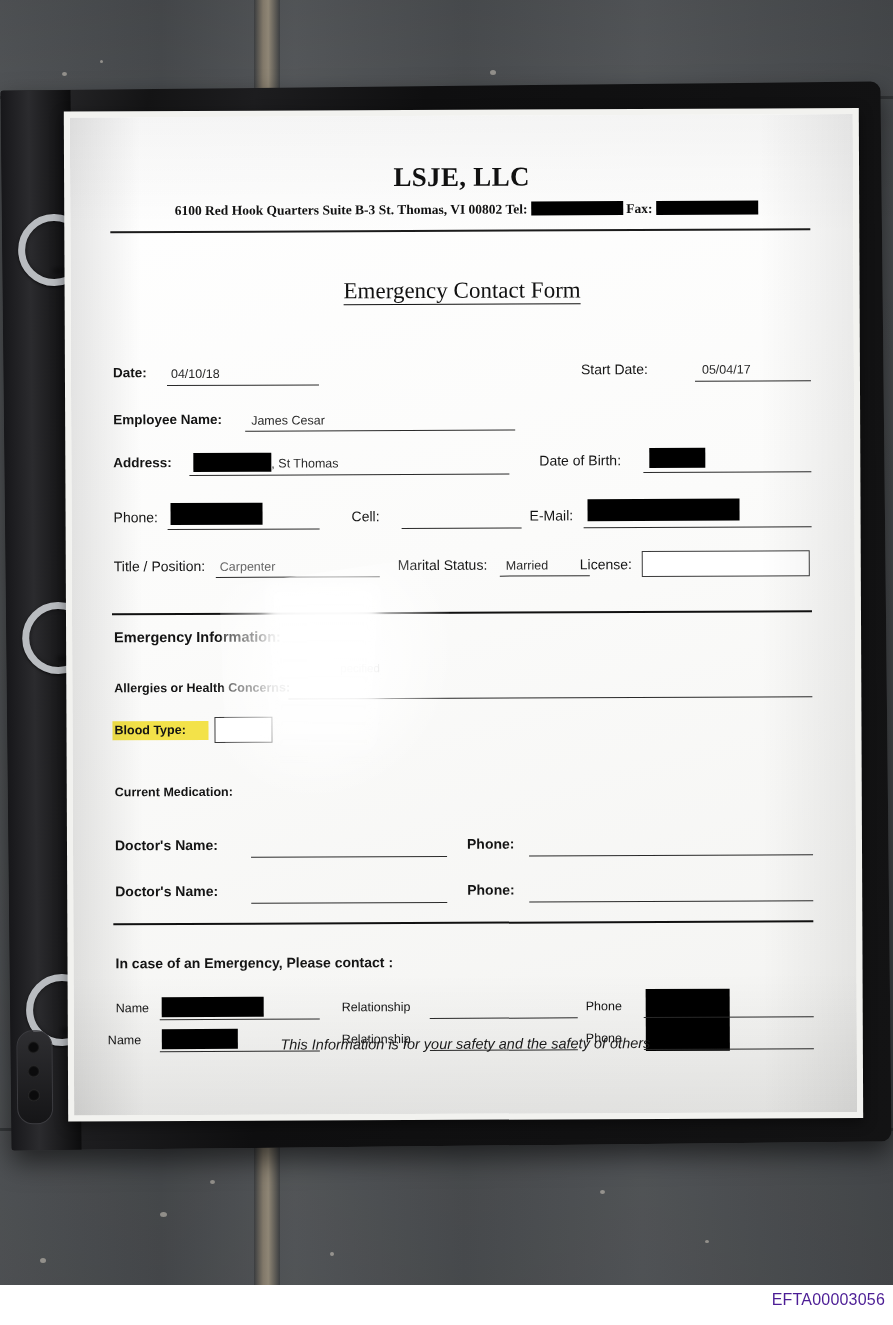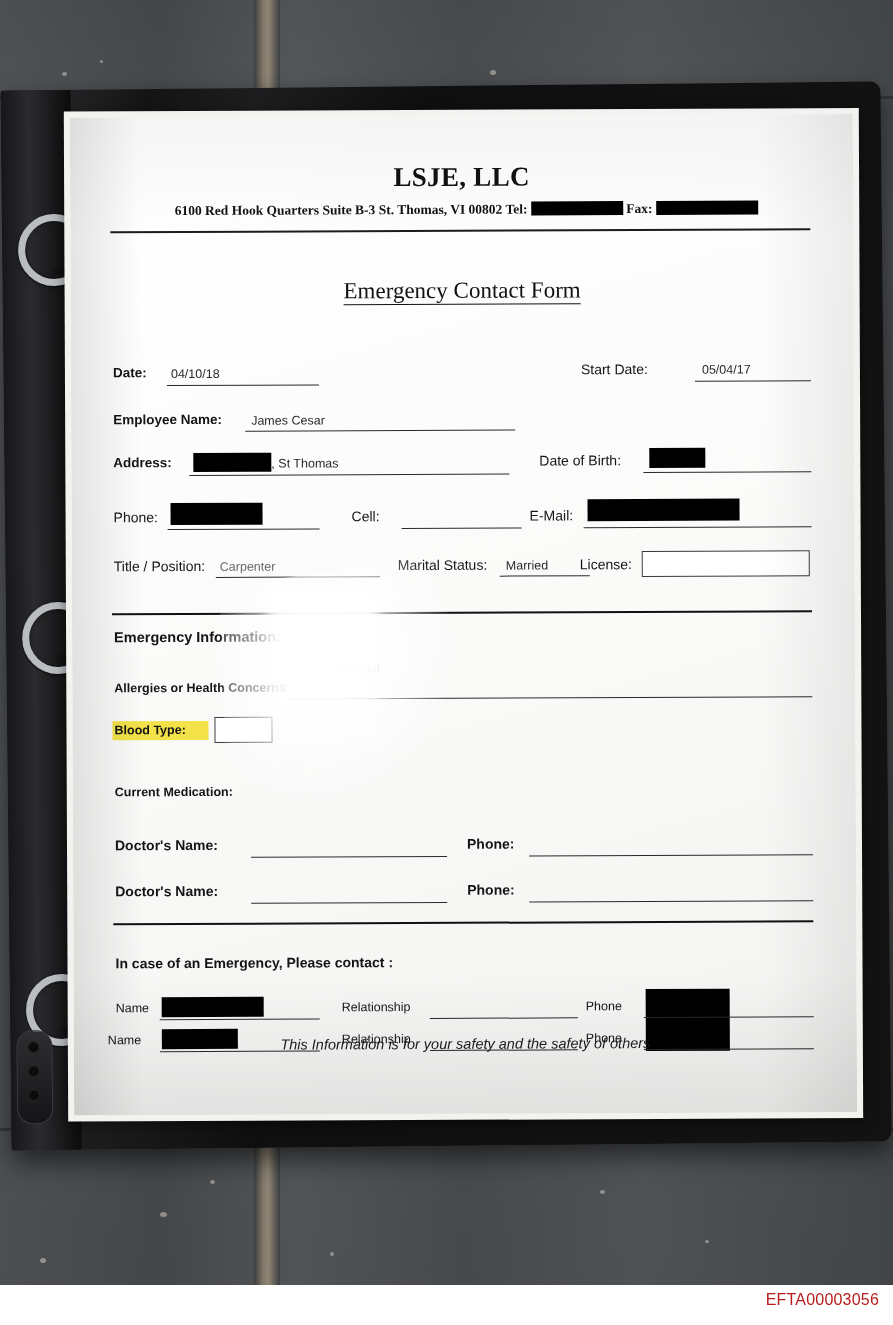--- a/index.html
+++ b/index.html
@@ -269,24 +269,24 @@
   #bates-strip {
     position: absolute;
     left: 0;
     top: 1285px;
     width: 893px;
     height: 40px;
     background: #ffffff;
   }
   #bates {
     position: absolute;
-    right: 14px;
+    right: 8px;
     top: 1291px;
     font-size: 16px;
-    color: #b91c1c;
+    color: #4c1d95;
     letter-spacing: .2px;
   }
 </style>
 </head>
 <body>
 
 <div id="photo">
   <div class="grout v1"></div>
   <div class="tile-seam" style="top:96px;"></div>
   <div class="tile-seam" style="top:1128px;"></div>

